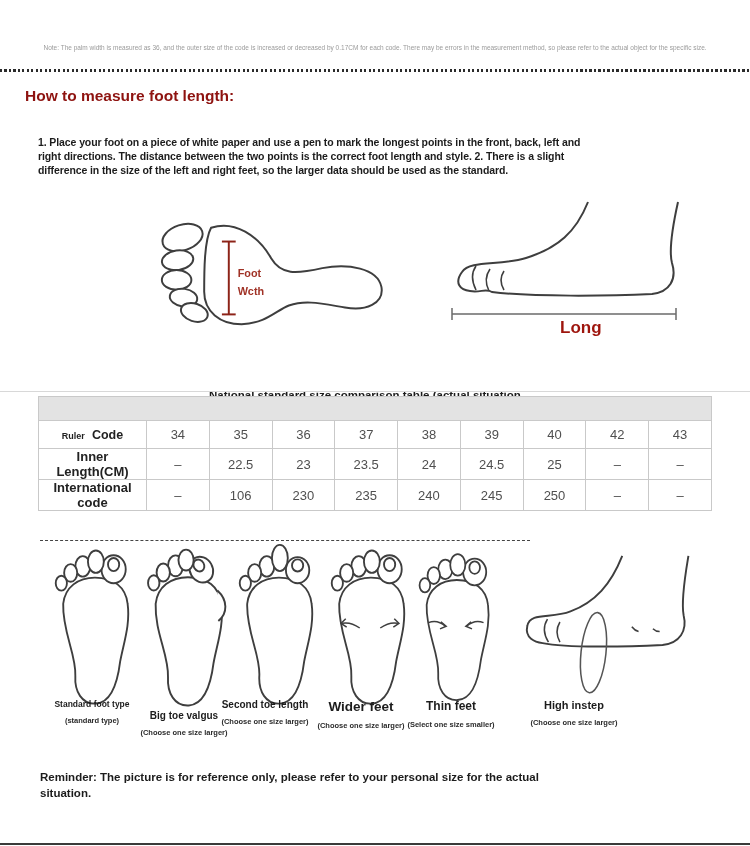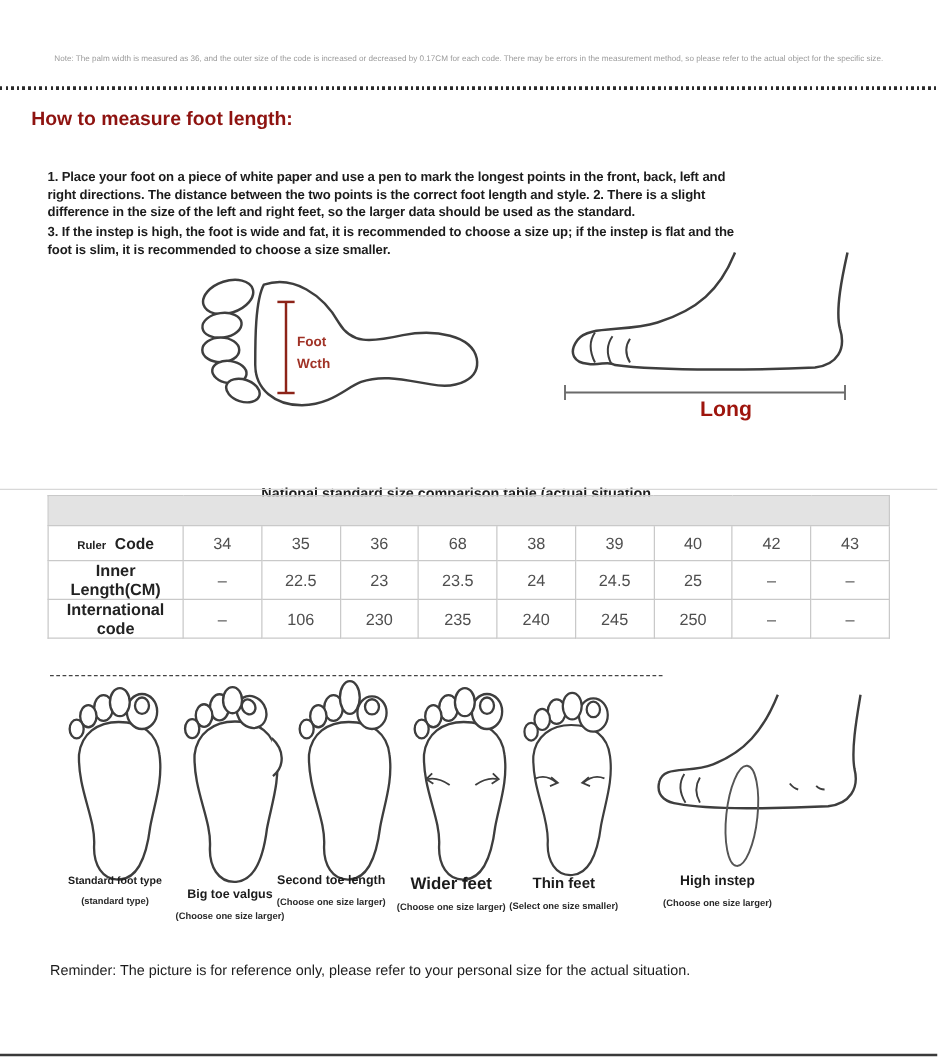--- a/index.html
+++ b/index.html
@@ -73,21 +73,21 @@
   .ft-advice{font-size:7.5px;font-weight:bold;color:#2a2a2a;margin-top:7px;}
   .ft-0 .ft-name{font-size:8.5px;}
   .ft-1 .ft-name{font-size:10px;margin-top:11px;}
   .ft-2 .ft-name{font-size:10px;}
   .ft-3 .ft-name{font-size:13.5px;}
   .ft-4 .ft-name{font-size:12px;}
   .ft-5 .ft-name{font-size:11px;}
 
   .reminder{
     position:absolute;top:770px;left:40px;width:535px;
-    font-size:11.5px;font-weight:normal;color:#1c1c1c;line-height:1.35;
+    font-size:11.5px;font-weight:bold;color:#1c1c1c;line-height:1.35;
   }
   .bottom-line{position:absolute;top:843px;left:0;width:750px;height:2px;background:#3a3a3a;}
 </style>
 </head>
 <body>
 
 <svg width="0" height="0" style="position:absolute" aria-hidden="true">
   <defs>
     <g id="soleBase">
       <path d="M 12,64 C 14,46 28,36 46,36 C 66,36 79,46 81,64 C 84,86 77,105 73,126 C 70,150 63,170 47,171 C 32,172 24,158 25,141 C 26,118 11,94 12,64 Z" class="draw"></path>
@@ -98,21 +98,20 @@
   </defs>
 </svg>
 
 <div class="top-note">Note: The palm width is measured as 36, and the outer size of the code is increased or decreased by 0.17CM for each code. There may be errors in the measurement method, so please refer to the actual object for the specific size.</div>
 <div class="dotted-divider"></div>
 
 <h1 class="page-heading">How to measure foot length:</h1>
 
 <div class="instructions">
   <p>1. Place your foot on a piece of white paper and use a pen to mark the longest points in the front, back, left and right directions. The distance between the two points is the correct foot length and style. 2. There is a slight difference in the size of the left and right feet, so the larger data should be used as the standard.</p>
-  <p>3. If the instep is high, the foot is wide and fat, it is recommended to choose a size up; if the instep is flat and the foot is slim, it is recommended to choose a size smaller.</p>
 </div>
 
 <svg class="abs" style="left:140px;top:212px;width:280px;height:128px" viewBox="0 0 280 130">
   <path d="M 70,16 C 94,8 118,24 131,47 C 141,64 156,63 183,57 C 209,52 239,57 243,76 C 246,93 227,101 206,97 C 182,93 166,89 149,95 C 136,100 126,113 101,114 C 79,114 63,101 63,81 C 63,61 63,29 70,16 Z" class="draw"></path>
   <ellipse cx="41" cy="26" rx="21" ry="13" transform="rotate(-18 41 26)" class="draw"></ellipse>
   <ellipse cx="36" cy="49" rx="16" ry="10" transform="rotate(-8 36 49)" class="draw"></ellipse>
   <ellipse cx="35" cy="69" rx="15" ry="10" class="draw"></ellipse>
   <ellipse cx="42" cy="87" rx="14" ry="9" transform="rotate(8 42 87)" class="draw"></ellipse>
   <ellipse cx="53" cy="102" rx="14" ry="9" transform="rotate(18 53 102)" class="draw"></ellipse>
   <line x1="88" y1="30" x2="88" y2="104" class="measure"></line>
@@ -145,21 +144,21 @@
     </colgroup>
   <tbody>
       <tr class="band-row">
         <td colspan="10"></td>
       </tr>
   <tr>
     <td class="lbl"><span class="ruler-word">Ruler</span><span class="code-word">Code</span></td>
     <td>34</td>
     <td>35</td>
     <td>36</td>
-    <td>68</td>
+    <td>37</td>
     <td>38</td>
     <td>39</td>
     <td>40</td>
     <td>42</td>
     <td>43</td>
   </tr>
   <tr>
     <td class="lbl row-inner">Inner Length(CM)</td>
     <td>–</td>
     <td>22.5</td>

